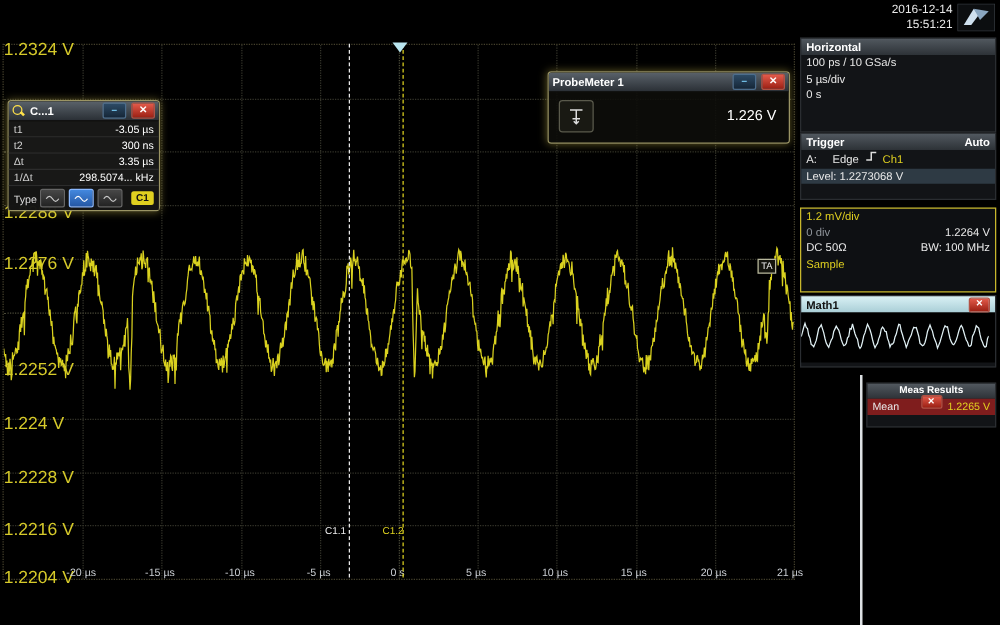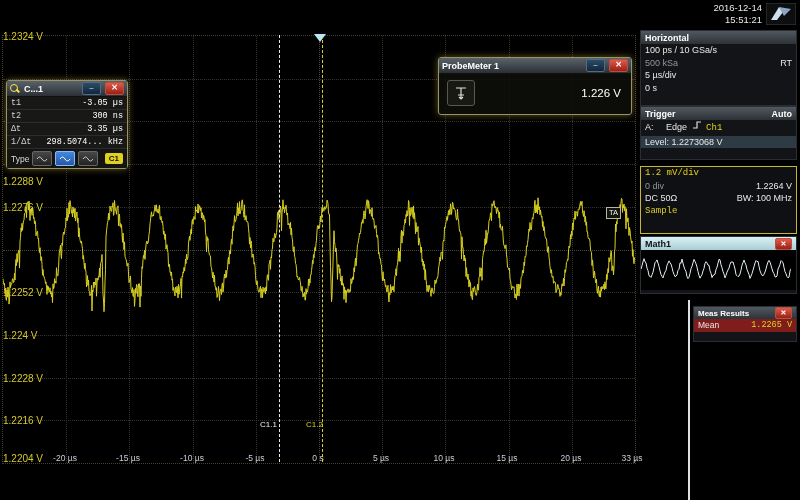--- a/index.html
+++ b/index.html
@@ -8,21 +8,21 @@
 
   
   .graticule{position:absolute;left:2px;top:35px;width:632px;height:427px;
              border:1px dotted #45412c;}
   .gl{position:absolute;}
   .gl.v{top:0;bottom:0;width:0;border-left:1px dotted #34342a;}
   .gl.h{left:0;right:0;height:0;border-top:1px dotted #34342a;}
   .gl.c{border-color:#4a4a38;}
   .wave-svg{position:absolute;left:0;top:0;pointer-events:none;}
 
-  .ylab{position:absolute;left:3px;font-size:10px;color:#d6ca2a;white-space:nowrap;z-index:3;}
+  .ylab{position:absolute;left:3px;font-size:14px;color:#d6ca2a;white-space:nowrap;z-index:3;}
   .xlab{position:absolute;top:453px;width:40px;text-align:center;font-size:8.5px;color:#c9cdd2;z-index:3;}
 
   .cursor-line{position:absolute;top:35px;height:427px;width:0;z-index:4;}
   .cursor-line.c1{left:279px;border-left:1px dashed #e9e9e9;}
   .cursor-line.c2{left:322px;border-left:1px dashed #ddd11f;}
   .cursor-lab{position:absolute;top:420px;font-size:8px;z-index:5;text-align:right;}
   .cursor-lab.c1{left:260px;color:#eee;}
   .cursor-lab.c2{left:306px;color:#ddd11f;}
 
   .trig-pos{position:absolute;left:314px;top:34px;width:0;height:0;z-index:5;
@@ -43,21 +43,21 @@
   .btn-min{background:linear-gradient(#2d4b66,#152637);border:1px solid #4c6d8c;color:#7fd6ff;}
   .btn-close{background:linear-gradient(#e25a4a,#9c2014);border:1px solid #b25244;color:#fff;font-weight:bold;}
 
   .mag{position:relative;width:10px;height:10px;}
   .mag::before{content:"";position:absolute;left:0;top:0;width:6px;height:6px;border:1.5px solid #ffe24a;border-radius:50%;}
   .mag::after{content:"";position:absolute;left:6px;top:6px;width:4px;height:1.5px;background:#ffe24a;transform:rotate(45deg);}
 
   
   #cursor-win{left:6px;top:64px;width:120px;margin-top:16px;}
   .cur-row{display:flex;justify-content:space-between;padding:1px 4px;font-size:8.5px;
-           border-bottom:1px solid #2c2c2c;background:rgba(28,28,28,.75);font-family:Liberation Mono, monospace;}
+           border-bottom:1px solid #2c2c2c;background:rgba(28,28,28,.75);}
   .cur-row .lab{color:#cfcfcf;}
   .cur-row .val{color:#fff;}
   .type-row{display:flex;align-items:center;gap:3px;padding:2px 4px;font-size:8.5px;background:rgba(22,22,22,.8);}
   .type-btn{width:18px;height:13px;border:1px solid #666;border-radius:2px;
             background:linear-gradient(#474747,#232323);display:flex;align-items:center;justify-content:center;}
   .type-btn.sel{background:linear-gradient(#4388de,#2558a5);border-color:#8ab8ff;}
   .c1-badge{margin-left:auto;background:#e0d020;color:#111;font-weight:bold;font-size:8px;
             padding:1px 4px;border-radius:2px;}
 
   
@@ -73,32 +73,32 @@
             color:#e8e8e8;line-height:12px;}
   .logo{position:absolute;right:4px;top:3px;}
 
   .panel{position:absolute;left:0;width:155px;background:#121417;border:1px solid #2a2d31;}
   .p-head{height:13px;display:flex;align-items:center;justify-content:space-between;
           padding:0 4px;background:linear-gradient(#51585f,#2d3237);
           font-size:9px;font-weight:bold;color:#fff;}
   .p-row{display:flex;justify-content:space-between;align-items:center;
          padding:0 4px;font-size:9px;line-height:12.5px;color:#e8e8e8;}
   .dim{color:#8f959b;}
-  .yel{color:#e0d020;font-family:Liberation Mono, monospace;}
+  .yel{color:#e0d020;}
 
   #panel-horizontal{top:30px;height:74px;}
   #panel-trigger{top:106px;height:52px;}
   #panel-trigger .level-row{background:#2e3a44;margin-top:1px;text-align:right;}
   #panel-ch1{top:166px;height:66px;border-color:#c8b72c;background:#0e1013;}
   #panel-ch1 .p-head{background:linear-gradient(#edd94d,#bfa51b);color:#111;}
   #panel-math{top:236px;height:56px;}
   #panel-math .p-head{background:linear-gradient(#d9f1f5,#a9ced6);color:#111;}
   #panel-math .math-body{height:40px;background:#000;}
   #panel-meas{left:53px;top:306px;width:102px;height:34px;}
-  #panel-meas .p-head{font-size:8px;height:12px;}
+  #panel-meas .p-head{font-size:8px;height:12px;flex-direction:column;}
   #panel-meas .p-row{background:#7f1d1d;font-size:8.5px;line-height:13px;}
 
   .mini-btn{width:15px;height:10px;border-radius:2px;font-size:7px;line-height:9px;text-align:center;}
   .divider{position:absolute;left:688px;top:300px;width:2px;height:200px;background:#dde1e4;z-index:2;}
 
   .edge-ico{display:inline-block;margin:0 2px;}
 </style>
 </head>
 <body>
 
@@ -124,38 +124,38 @@
         <div class="gl h" style="top:298.9px"></div>
         <div class="gl h" style="top:341.6px"></div>
         <div class="gl h" style="top:384.3px"></div>
       </div>
     <svg id="wave-main" class="wave-svg" width="632" height="427">
         <polyline fill="none" stroke="#d9d11f" stroke-width="1" points="0.0,242.8 0.5,247.3 1.0,248.7 1.5,247.3 2.0,257.7 2.5,252.5 3.0,262.9 3.5,264.4 4.0,254.1 4.5,261.1 5.0,251.1 5.5,256.1 6.0,268.1 6.5,264.3 7.0,245.9 7.5,251.7 8.0,248.8 8.5,248.5 9.0,246.5 9.5,242.7 10.0,243.1 10.5,246.5 11.0,245.9 11.5,237.3 12.0,244.0 12.5,229.0 13.0,223.4 13.5,229.6 14.0,217.6 14.5,226.2 15.0,218.5 15.5,214.9 16.0,214.2 16.5,232.1 17.0,205.9 17.5,201.3 18.0,191.8 18.5,195.5 19.0,187.3 19.5,194.3 20.0,188.6 20.5,184.9 21.0,184.1 21.5,177.4 22.0,177.2 22.5,176.3 23.0,170.8 23.5,181.6 24.0,167.0 24.5,166.1 25.0,165.9 25.5,174.1 26.0,165.0 26.5,170.4 27.0,184.5 27.5,173.0 28.0,176.5 28.5,172.1 29.0,179.4 29.5,171.5 30.0,174.1 30.5,182.5 31.0,181.5 31.5,187.7 32.0,184.9 32.5,186.2 33.0,199.8 33.5,196.5 34.0,195.7 34.5,195.1 35.0,202.9 35.5,202.3 36.0,211.6 36.5,216.6 37.0,211.6 37.5,219.3 38.0,224.8 38.5,220.8 39.0,228.5 39.5,239.2 40.0,233.5 40.5,240.1 41.0,240.2 41.5,242.6 42.0,243.7 42.5,247.6 43.0,246.0 43.5,251.1 44.0,258.4 44.5,249.6 45.0,254.0 45.5,250.6 46.0,256.3 46.5,255.5 47.0,251.8 47.5,258.0 48.0,255.3 48.5,260.9 49.0,256.8 49.5,266.6 50.0,247.8 50.5,252.7 51.0,252.3 51.5,242.7 52.0,247.1 52.5,245.2 53.0,247.2 53.5,231.7 54.0,237.9 54.5,239.9 55.0,239.7 55.5,232.6 56.0,221.1 56.5,214.5 57.0,213.0 57.5,209.2 58.0,219.2 58.5,222.7 59.0,207.0 59.5,209.4 60.0,198.9 60.5,196.0 61.0,198.5 61.5,197.5 62.0,192.3 62.5,191.8 63.0,181.8 63.5,185.0 64.0,172.3 64.5,184.5 65.0,179.6 65.5,181.1 66.0,166.5 66.5,178.0 67.0,164.6 67.5,168.7 68.0,171.0 68.5,177.2 69.0,174.3 69.5,180.9 70.0,170.9 70.5,176.8 71.0,172.7 71.5,181.8 72.0,172.4 72.5,185.0 73.0,181.8 73.5,177.1 74.0,176.0 74.5,186.5 75.0,182.0 75.5,201.0 76.0,191.8 76.5,199.0 77.0,203.7 77.5,205.9 78.0,207.1 78.5,205.2 79.0,209.6 79.5,212.5 80.0,223.1 80.5,219.5 81.0,226.7 81.5,233.1 82.0,227.1 82.5,232.7 83.0,236.2 83.5,250.8 84.0,246.9 84.5,239.6 85.0,249.5 85.5,244.1 86.0,255.2 86.5,255.4 87.0,259.8 87.5,258.1 88.0,258.9 88.5,249.4 89.0,275.0 89.5,254.1 90.0,255.7 90.5,246.0 91.0,251.6 91.5,246.0 92.0,247.4 92.5,249.0 93.0,242.0 93.5,260.2 94.0,247.2 94.5,242.3 95.0,244.1 95.5,240.4 96.0,240.5 96.5,232.0 97.0,241.3 97.5,227.4 98.0,226.1 98.5,225.2 99.0,218.5 99.5,234.8 100.0,258.1 100.5,264.0 101.0,275.7 101.5,267.6 102.0,245.8 102.5,233.8 103.0,201.0 103.5,194.9 104.0,190.8 104.5,186.6 105.0,184.7 105.5,177.2 106.0,184.1 106.5,182.0 107.0,170.1 107.5,173.5 108.0,174.8 108.5,175.4 109.0,169.9 109.5,171.1 110.0,166.7 110.5,179.4 111.0,177.6 111.5,164.4 112.0,170.3 112.5,174.6 113.0,174.6 113.5,178.3 114.0,171.9 114.5,171.1 115.0,169.8 115.5,189.8 116.0,179.9 116.5,178.1 117.0,190.2 117.5,187.5 118.0,191.6 118.5,188.7 119.0,197.4 119.5,206.3 120.0,197.0 120.5,204.7 121.0,213.7 121.5,205.9 122.0,220.3 122.5,222.3 123.0,223.5 123.5,225.0 124.0,230.1 124.5,229.9 125.0,227.1 125.5,238.1 126.0,246.6 126.5,244.9 127.0,242.9 127.5,239.9 128.0,253.0 128.5,254.9 129.0,257.0 129.5,251.6 130.0,260.3 130.5,260.5 131.0,253.6 131.5,270.4 132.0,263.6 132.5,252.3 133.0,257.4 133.5,248.4 134.0,249.3 134.5,258.1 135.0,260.8 135.5,247.8 136.0,250.9 136.5,247.7 137.0,271.1 137.5,250.1 138.0,260.3 138.5,242.5 139.0,230.7 139.5,232.5 140.0,223.7 140.5,219.5 141.0,221.7 141.5,214.1 142.0,223.4 142.5,214.6 143.0,208.8 143.5,205.9 144.0,205.0 144.5,207.9 145.0,207.0 145.5,204.0 146.0,198.4 146.5,195.2 147.0,187.9 147.5,184.1 148.0,178.7 148.5,175.8 149.0,180.6 149.5,179.3 150.0,179.1 150.5,180.0 151.0,176.1 151.5,173.9 152.0,169.1 152.5,173.9 153.0,175.3 153.5,168.8 154.0,176.4 154.5,176.3 155.0,173.3 155.5,177.2 156.0,173.0 156.5,169.2 157.0,182.6 157.5,183.9 158.0,180.3 158.5,183.7 159.0,186.6 159.5,185.3 160.0,190.6 160.5,198.3 161.0,195.1 161.5,199.0 162.0,203.6 162.5,198.2 163.0,213.1 163.5,210.0 164.0,208.7 164.5,214.9 165.0,216.3 165.5,230.4 166.0,230.9 166.5,228.3 167.0,236.3 167.5,235.7 168.0,239.7 168.5,236.1 169.0,244.2 169.5,242.9 170.0,254.5 170.5,251.3 171.0,253.1 171.5,257.5 172.0,259.9 172.5,251.0 173.0,253.6 173.5,256.8 174.0,250.3 174.5,253.9 175.0,261.9 175.5,248.4 176.0,258.3 176.5,255.2 177.0,250.8 177.5,248.7 178.0,242.4 178.5,262.1 179.0,240.4 179.5,241.1 180.0,235.8 180.5,237.1 181.0,231.4 181.5,235.1 182.0,230.9 182.5,223.0 183.0,227.6 183.5,218.2 184.0,222.6 184.5,223.5 185.0,220.7 185.5,207.1 186.0,203.5 186.5,200.3 187.0,204.4 187.5,197.5 188.0,193.1 188.5,198.1 189.0,185.1 189.5,183.4 190.0,188.3 190.5,181.5 191.0,180.5 191.5,181.1 192.0,183.5 192.5,170.6 193.0,175.3 193.5,174.1 194.0,175.0 194.5,176.9 195.0,168.0 195.5,177.1 196.0,173.1 196.5,169.7 197.0,171.0 197.5,174.5 198.0,171.8 198.5,182.0 199.0,176.6 199.5,177.0 200.0,183.7 200.5,179.3 201.0,180.8 201.5,186.1 202.0,183.6 202.5,196.9 203.0,199.3 203.5,215.7 204.0,200.6 204.5,204.4 205.0,202.5 205.5,213.8 206.0,216.9 206.5,218.9 207.0,219.3 207.5,221.0 208.0,231.0 208.5,231.5 209.0,235.8 209.5,241.9 210.0,236.2 210.5,240.6 211.0,246.1 211.5,239.4 212.0,250.4 212.5,250.3 213.0,254.2 213.5,251.7 214.0,261.4 214.5,260.0 215.0,256.7 215.5,250.5 216.0,256.5 216.5,264.7 217.0,255.5 217.5,254.0 218.0,252.8 218.5,258.5 219.0,249.0 219.5,246.9 220.0,256.1 220.5,252.4 221.0,243.0 221.5,238.0 222.0,242.1 222.5,241.9 223.0,234.2 223.5,241.3 224.0,234.5 224.5,233.4 225.0,224.1 225.5,221.2 226.0,228.1 226.5,215.4 227.0,214.2 227.5,218.0 228.0,206.9 228.5,203.3 229.0,208.3 229.5,197.2 230.0,189.9 230.5,194.9 231.0,187.8 231.5,179.6 232.0,185.3 232.5,185.6 233.0,183.7 233.5,179.7 234.0,175.9 234.5,166.9 235.0,179.9 235.5,171.9 236.0,177.5 236.5,165.6 237.0,178.0 237.5,174.9 238.0,174.6 238.5,168.4 239.0,164.3 239.5,163.8 240.0,174.2 240.5,175.6 241.0,181.3 241.5,168.8 242.0,184.2 242.5,182.9 243.0,179.6 243.5,184.8 244.0,186.0 244.5,185.7 245.0,186.9 245.5,192.7 246.0,197.4 246.5,208.1 247.0,201.5 247.5,212.1 248.0,204.8 248.5,207.4 249.0,221.4 249.5,219.9 250.0,218.0 250.5,219.4 251.0,228.2 251.5,226.5 252.0,230.5 252.5,239.5 253.0,245.8 253.5,248.9 254.0,244.8 254.5,248.4 255.0,253.7 255.5,255.9 256.0,256.3 256.5,255.4 257.0,252.0 257.5,250.4 258.0,261.7 258.5,252.7 259.0,255.0 259.5,261.6 260.0,251.1 260.5,255.2 261.0,256.3 261.5,253.1 262.0,251.8 262.5,258.0 263.0,250.8 263.5,255.0 264.0,241.6 264.5,238.7 265.0,242.7 265.5,244.3 266.0,228.3 266.5,227.1 267.0,224.1 267.5,233.3 268.0,220.9 268.5,222.0 269.0,213.7 269.5,212.1 270.0,202.2 270.5,206.0 271.0,205.5 271.5,197.4 272.0,197.8 272.5,202.1 273.0,199.3 273.5,196.6 274.0,191.1 274.5,176.6 275.0,178.8 275.5,174.6 276.0,183.6 276.5,179.3 277.0,177.2 277.5,170.1 278.0,173.1 278.5,194.9 279.0,177.2 279.5,172.4 280.0,163.8 280.5,173.0 281.0,171.1 281.5,176.8 282.0,173.6 282.5,172.1 283.0,169.2 283.5,175.9 284.0,179.1 284.5,177.0 285.0,188.8 285.5,187.5 286.0,188.9 286.5,187.7 287.0,192.7 287.5,186.4 288.0,198.8 288.5,192.3 289.0,201.7 289.5,203.9 290.0,213.3 290.5,215.7 291.0,210.7 291.5,220.1 292.0,221.3 292.5,227.4 293.0,228.3 293.5,233.1 294.0,240.9 294.5,240.0 295.0,242.5 295.5,244.0 296.0,243.0 296.5,241.4 297.0,244.5 297.5,246.8 298.0,254.2 298.5,255.3 299.0,250.3 299.5,254.6 300.0,261.0 300.5,257.8 301.0,259.8 301.5,256.2 302.0,264.2 302.5,264.0 303.0,252.6 303.5,258.1 304.0,254.6 304.5,255.7 305.0,252.8 305.5,243.0 306.0,249.7 306.5,242.8 307.0,247.1 307.5,239.1 308.0,239.2 308.5,234.5 309.0,230.8 309.5,224.3 310.0,227.7 310.5,218.6 311.0,221.8 311.5,214.5 312.0,211.3 312.5,214.9 313.0,207.4 313.5,204.2 314.0,194.9 314.5,189.8 315.0,189.9 315.5,192.9 316.0,189.4 316.5,192.2 317.0,186.7 317.5,180.1 318.0,186.0 318.5,177.9 319.0,171.4 319.5,173.9 320.0,171.6 320.5,174.6 321.0,175.2 321.5,171.0 322.0,170.5 322.5,173.3 323.0,172.2 323.5,171.5 324.0,164.1 324.5,165.2 325.0,167.5 325.5,177.2 326.0,178.5 326.5,178.1 327.0,208.0 327.5,230.7 328.0,245.9 328.5,265.7 329.0,261.1 329.5,243.0 330.0,226.4 330.5,208.2 331.0,194.7 331.5,205.7 332.0,209.4 332.5,215.7 333.0,212.1 333.5,216.4 334.0,228.1 334.5,243.4 335.0,228.3 335.5,230.6 336.0,229.2 336.5,237.3 337.0,232.7 337.5,245.0 338.0,242.3 338.5,249.1 339.0,239.9 339.5,249.3 340.0,247.3 340.5,248.2 341.0,263.4 341.5,250.9 342.0,256.7 342.5,254.0 343.0,266.7 343.5,254.8 344.0,256.4 344.5,254.0 345.0,252.8 345.5,254.3 346.0,256.7 346.5,253.7 347.0,255.7 347.5,253.9 348.0,242.7 348.5,247.6 349.0,246.4 349.5,240.9 350.0,243.8 350.5,242.0 351.0,231.7 351.5,235.8 352.0,227.1 352.5,222.1 353.0,229.9 353.5,224.8 354.0,215.0 354.5,208.5 355.0,207.5 355.5,204.2 356.0,201.9 356.5,197.0 357.0,198.0 357.5,196.7 358.0,192.4 358.5,186.5 359.0,187.2 359.5,183.6 360.0,187.3 360.5,179.2 361.0,174.8 361.5,177.7 362.0,183.0 362.5,177.9 363.0,171.4 363.5,166.9 364.0,163.7 364.5,164.9 365.0,172.5 365.5,164.7 366.0,167.3 366.5,177.6 367.0,173.4 367.5,174.0 368.0,176.9 368.5,180.3 369.0,171.7 369.5,181.4 370.0,183.3 370.5,182.4 371.0,184.9 371.5,192.4 372.0,191.0 372.5,190.9 373.0,189.4 373.5,197.4 374.0,201.2 374.5,199.3 375.0,203.5 375.5,217.9 376.0,216.4 376.5,220.3 377.0,223.1 377.5,222.8 378.0,228.7 378.5,229.0 379.0,239.0 379.5,244.8 380.0,235.7 380.5,243.5 381.0,244.7 381.5,243.0 382.0,247.7 382.5,250.8 383.0,249.4 383.5,253.9 384.0,256.1 384.5,251.8 385.0,249.3 385.5,261.1 386.0,266.0 386.5,256.7 387.0,258.8 387.5,248.6 388.0,257.0 388.5,255.3 389.0,250.7 389.5,253.9 390.0,250.1 390.5,252.9 391.0,255.7 391.5,245.0 392.0,239.7 392.5,238.8 393.0,232.7 393.5,239.6 394.0,229.8 394.5,228.9 395.0,222.6 395.5,212.4 396.0,225.1 396.5,215.4 397.0,225.7 397.5,216.8 398.0,199.9 398.5,194.2 399.0,207.1 399.5,195.5 400.0,197.3 400.5,199.6 401.0,189.5 401.5,188.8 402.0,183.1 402.5,187.0 403.0,178.4 403.5,180.7 404.0,174.6 404.5,179.9 405.0,177.6 405.5,164.5 406.0,166.3 406.5,189.5 407.0,171.8 407.5,179.6 408.0,178.6 408.5,173.8 409.0,171.1 409.5,175.1 410.0,181.4 410.5,169.9 411.0,183.1 411.5,176.7 412.0,183.8 412.5,197.7 413.0,186.5 413.5,194.8 414.0,195.9 414.5,193.4 415.0,190.4 415.5,209.2 416.0,201.9 416.5,204.8 417.0,207.9 417.5,210.5 418.0,216.7 418.5,211.1 419.0,225.6 419.5,223.2 420.0,229.9 420.5,225.0 421.0,233.7 421.5,228.3 422.0,243.8 422.5,233.5 423.0,242.6 423.5,248.2 424.0,255.6 424.5,251.5 425.0,249.3 425.5,255.7 426.0,250.2 426.5,249.1 427.0,253.9 427.5,254.6 428.0,260.4 428.5,254.1 429.0,251.8 429.5,254.1 430.0,256.7 430.5,257.6 431.0,257.4 431.5,251.5 432.0,244.0 432.5,247.3 433.0,247.4 433.5,245.0 434.0,241.9 434.5,242.0 435.0,239.6 435.5,231.9 436.0,229.7 436.5,225.4 437.0,221.1 437.5,225.2 438.0,216.2 438.5,216.3 439.0,216.0 439.5,223.4 440.0,206.3 440.5,204.3 441.0,205.1 441.5,191.1 442.0,192.2 442.5,188.5 443.0,186.3 443.5,183.2 444.0,180.4 444.5,184.3 445.0,178.9 445.5,174.6 446.0,179.1 446.5,173.6 447.0,178.6 447.5,167.8 448.0,171.8 448.5,178.4 449.0,172.9 449.5,166.2 450.0,167.5 450.5,173.1 451.0,172.1 451.5,173.2 452.0,173.6 452.5,176.4 453.0,181.3 453.5,184.0 454.0,183.6 454.5,173.2 455.0,183.2 455.5,183.3 456.0,190.0 456.5,195.2 457.0,194.9 457.5,196.7 458.0,199.1 458.5,223.1 459.0,200.8 459.5,211.2 460.0,211.2 460.5,218.4 461.0,224.9 461.5,219.0 462.0,224.8 462.5,222.6 463.0,240.5 463.5,231.7 464.0,239.7 464.5,243.3 465.0,238.0 465.5,244.5 466.0,251.1 466.5,243.8 467.0,250.0 467.5,246.6 468.0,260.3 468.5,254.9 469.0,262.7 469.5,263.7 470.0,251.9 470.5,255.8 471.0,252.1 471.5,250.5 472.0,253.8 472.5,256.5 473.0,259.5 473.5,259.2 474.0,255.7 474.5,248.2 475.0,253.8 475.5,254.1 476.0,241.4 476.5,240.9 477.0,231.5 477.5,240.3 478.0,238.5 478.5,232.3 479.0,244.4 479.5,222.5 480.0,219.8 480.5,215.1 481.0,215.7 481.5,210.8 482.0,202.7 482.5,209.0 483.0,194.2 483.5,207.3 484.0,203.6 484.5,196.9 485.0,197.4 485.5,192.1 486.0,184.3 486.5,184.2 487.0,182.0 487.5,176.8 488.0,178.2 488.5,184.8 489.0,167.7 489.5,170.1 490.0,169.8 490.5,165.6 491.0,164.7 491.5,169.7 492.0,172.0 492.5,170.4 493.0,172.1 493.5,177.6 494.0,173.4 494.5,171.6 495.0,175.5 495.5,174.8 496.0,182.0 496.5,176.1 497.0,191.6 497.5,188.2 498.0,193.2 498.5,194.3 499.0,193.4 499.5,190.3 500.0,199.9 500.5,207.2 501.0,209.7 501.5,209.7 502.0,212.6 502.5,209.6 503.0,208.8 503.5,218.8 504.0,222.5 504.5,231.2 505.0,231.9 505.5,232.1 506.0,233.8 506.5,232.2 507.0,242.8 507.5,244.7 508.0,248.1 508.5,253.7 509.0,251.9 509.5,250.5 510.0,251.7 510.5,251.0 511.0,250.6 511.5,256.8 512.0,262.0 512.5,258.2 513.0,258.6 513.5,263.4 514.0,248.1 514.5,259.5 515.0,251.2 515.5,248.2 516.0,260.1 516.5,250.5 517.0,248.2 517.5,252.4 518.0,242.2 518.5,240.7 519.0,240.3 519.5,234.3 520.0,237.0 520.5,236.9 521.0,226.1 521.5,229.6 522.0,220.6 522.5,221.1 523.0,219.4 523.5,209.9 524.0,210.8 524.5,207.5 525.0,203.8 525.5,197.8 526.0,192.9 526.5,195.3 527.0,186.5 527.5,192.4 528.0,194.0 528.5,193.0 529.0,183.8 529.5,181.7 530.0,183.0 530.5,177.6 531.0,177.6 531.5,169.0 532.0,164.3 532.5,176.9 533.0,169.6 533.5,176.3 534.0,168.6 534.5,177.8 535.0,161.8 535.5,170.7 536.0,174.0 536.5,170.7 537.0,178.9 537.5,174.0 538.0,178.1 538.5,181.3 539.0,180.4 539.5,190.6 540.0,185.4 540.5,194.5 541.0,190.5 541.5,193.2 542.0,200.5 542.5,201.0 543.0,202.9 543.5,202.9 544.0,209.4 544.5,216.3 545.0,211.9 545.5,210.7 546.0,221.2 546.5,224.6 547.0,230.9 547.5,234.3 548.0,237.1 548.5,233.7 549.0,241.3 549.5,241.3 550.0,240.2 550.5,247.3 551.0,246.8 551.5,245.5 552.0,246.1 552.5,247.1 553.0,256.7 553.5,254.2 554.0,254.0 554.5,248.7 555.0,248.5 555.5,252.7 556.0,252.2 556.5,255.0 557.0,260.4 557.5,256.5 558.0,259.2 558.5,253.4 559.0,247.8 559.5,250.1 560.0,248.8 560.5,242.0 561.0,250.0 561.5,242.4 562.0,233.7 562.5,236.4 563.0,232.4 563.5,226.3 564.0,225.8 564.5,223.2 565.0,224.2 565.5,215.0 566.0,210.1 566.5,211.8 567.0,209.0 567.5,198.6 568.0,203.0 568.5,195.0 569.0,199.6 569.5,187.1 570.0,194.1 570.5,186.8 571.0,182.2 571.5,183.1 572.0,175.1 572.5,183.3 573.0,176.8 573.5,175.9 574.0,175.6 574.5,180.2 575.0,174.6 575.5,172.8 576.0,173.6 576.5,172.8 577.0,168.0 577.5,165.6 578.0,169.7 578.5,168.0 579.0,165.2 579.5,176.0 580.0,177.6 580.5,180.5 581.0,174.7 581.5,177.4 582.0,186.1 582.5,180.4 583.0,189.3 583.5,185.9 584.0,196.0 584.5,195.7 585.0,201.1 585.5,202.8 586.0,202.3 586.5,202.9 587.0,205.7 587.5,214.2 588.0,215.2 588.5,216.5 589.0,229.6 589.5,223.9 590.0,230.0 590.5,241.9 591.0,239.8 591.5,235.0 592.0,239.7 592.5,245.9 593.0,247.0 593.5,243.4 594.0,254.8 594.5,257.3 595.0,252.7 595.5,250.1 596.0,259.2 596.5,260.7 597.0,254.7 597.5,261.1 598.0,251.1 598.5,255.2 599.0,250.3 599.5,252.4 600.0,253.0 600.5,251.2 601.0,248.0 601.5,253.7 602.0,245.8 602.5,252.3 603.0,252.9 603.5,238.4 604.0,243.6 604.5,238.6 605.0,232.5 605.5,236.5 606.0,221.6 606.5,226.0 607.0,224.5 607.5,220.3 608.0,214.7 608.5,216.3 609.0,234.7 609.5,229.8 610.0,230.4 610.5,238.9 611.0,232.0 611.5,215.2 612.0,212.7 612.5,188.1 613.0,195.7 613.5,185.6 614.0,188.1 614.5,177.8 615.0,176.8 615.5,175.2 616.0,174.4 616.5,175.3 617.0,168.6 617.5,172.2 618.0,166.2 618.5,162.4 619.0,163.5 619.5,176.4 620.0,169.0 620.5,171.8 621.0,168.0 621.5,174.8 622.0,170.5 622.5,176.9 623.0,192.9 623.5,172.7 624.0,185.1 624.5,185.8 625.0,181.9 625.5,190.2 626.0,199.5 626.5,191.6 627.0,194.2 627.5,200.2 628.0,204.0 628.5,207.2 629.0,205.0 629.5,220.3 630.0,213.6 630.5,224.2 631.0,227.7 631.5,221.6 632.0,222.9"></polyline>
       </svg>
   </div>
 
   <div class="ylab" style="top:31px">1.2324 V</div>
-  <div class="ylab" style="top:176px">1.2288 V</div>
+  <div class="ylab" style="top:161px">1.2288 V</div>
   <div class="ylab" style="top:202px">1.2276 V</div>
   <div class="ylab" style="top:287px">1.2252 V</div>
   <div class="ylab" style="top:330px">1.224 V</div>
   <div class="ylab" style="top:373px">1.2228 V</div>
   <div class="ylab" style="top:415px">1.2216 V</div>
   <div class="ylab" style="top:453px">1.2204 V</div>
 
   <div class="xlab" style="left:45px">-20 µs</div>
   <div class="xlab" style="left:108px">-15 µs</div>
   <div class="xlab" style="left:172px">-10 µs</div>
   <div class="xlab" style="left:235px">-5 µs</div>
   <div class="xlab" style="left:298px">0 s</div>
   <div class="xlab" style="left:361px">5 µs</div>
   <div class="xlab" style="left:424px">10 µs</div>
   <div class="xlab" style="left:487px">15 µs</div>
   <div class="xlab" style="left:551px">20 µs</div>
-  <div class="xlab" style="left:612px">33 µs</div>
+  <div class="xlab" style="left:612px">21 µs</div>
 
   <div class="cursor-line c1"></div>
   <div class="cursor-line c2"></div>
   <div class="cursor-lab c1">C1.1</div>
   <div class="cursor-lab c2">C1.2</div>
   <div class="trig-pos"></div>
   <div class="ta-badge">TA</div>
 
   <div class="win" id="cursor-win">
     <div class="win-title">
@@ -231,24 +231,20 @@
         <polygon points="13,4 25,6 18,13" fill="#8aa6c0"></polygon>
       </svg>
     </span>
 
     <div class="panel" id="panel-horizontal">
       <div class="p-head">
         <span>Horizontal</span>
       </div>
       <div class="p-row">
         <span>100 ps / 10 GSa/s</span>
-      </div>
-      <div class="p-row">
-        <span class="dim">500 kSa</span>
-        <span>RT</span>
       </div>
       <div class="p-row">
         <span>5 µs/div</span>
       </div>
       <div class="p-row">
         <span>0 s</span>
       </div>
     </div>
 
     <div class="panel" id="panel-trigger">

